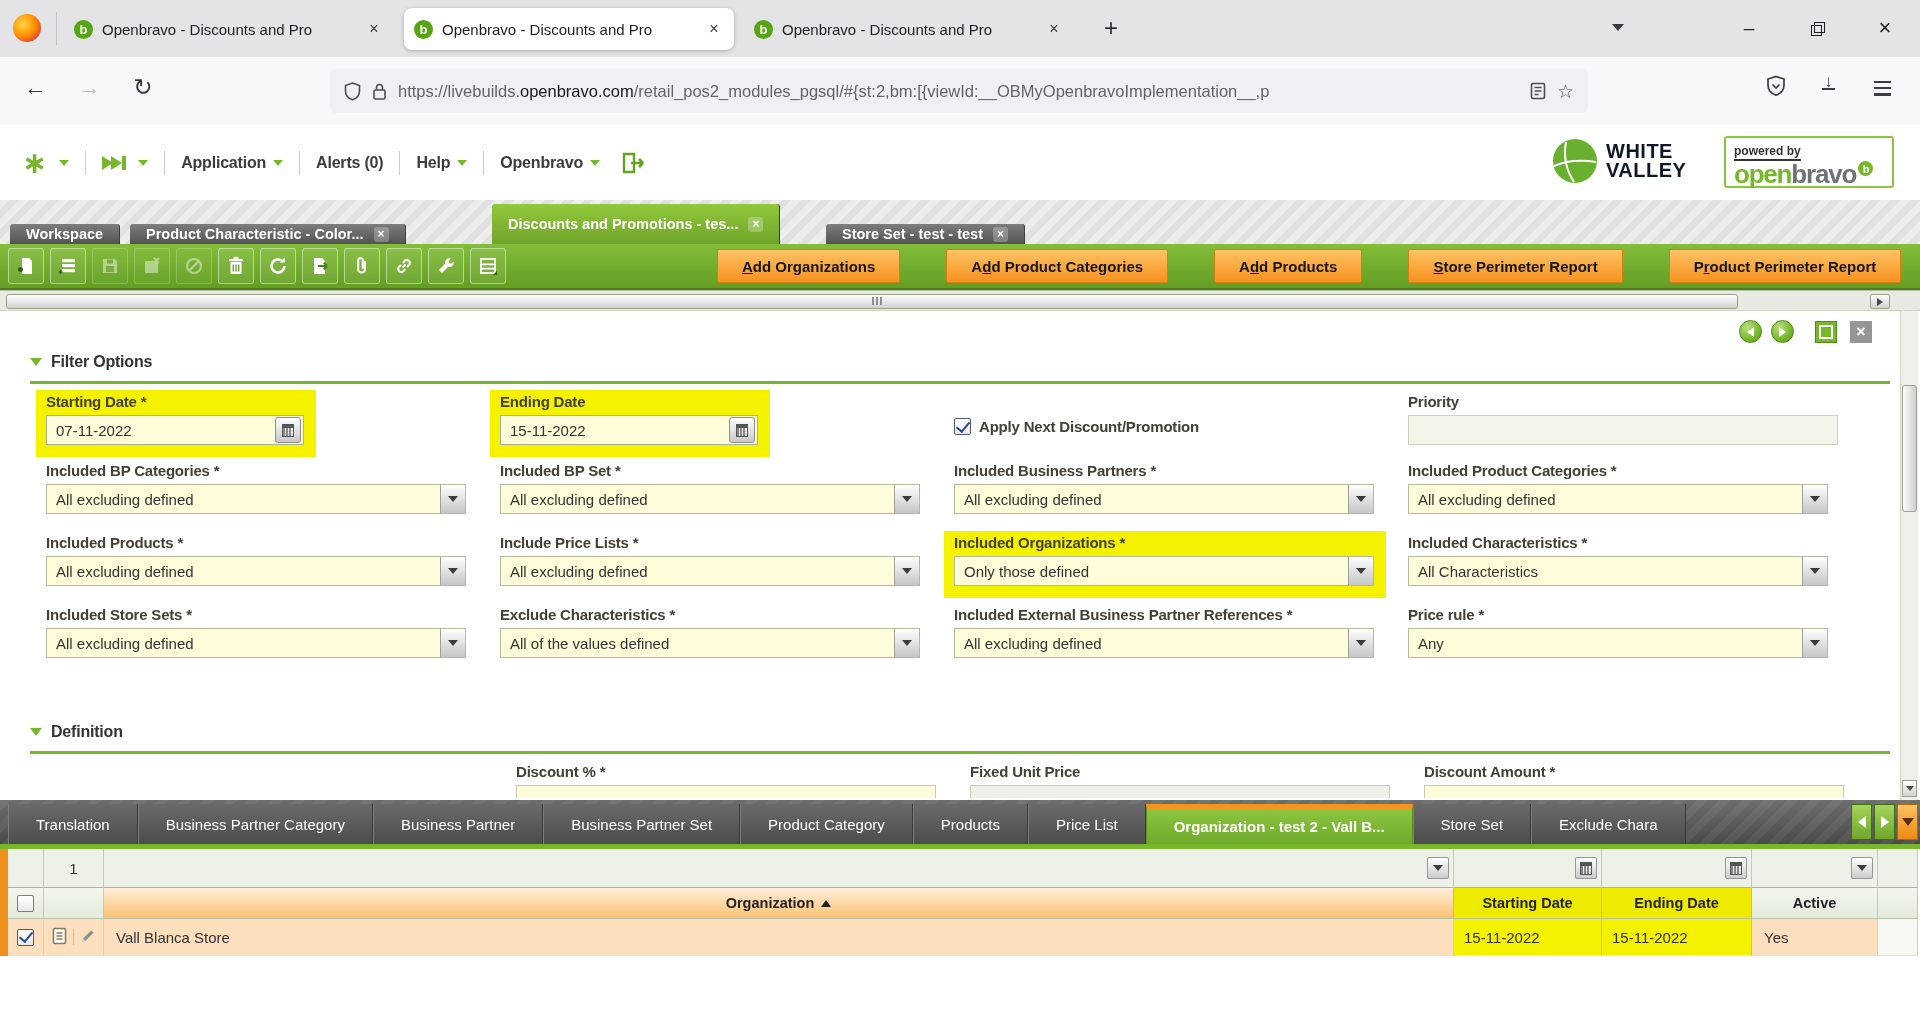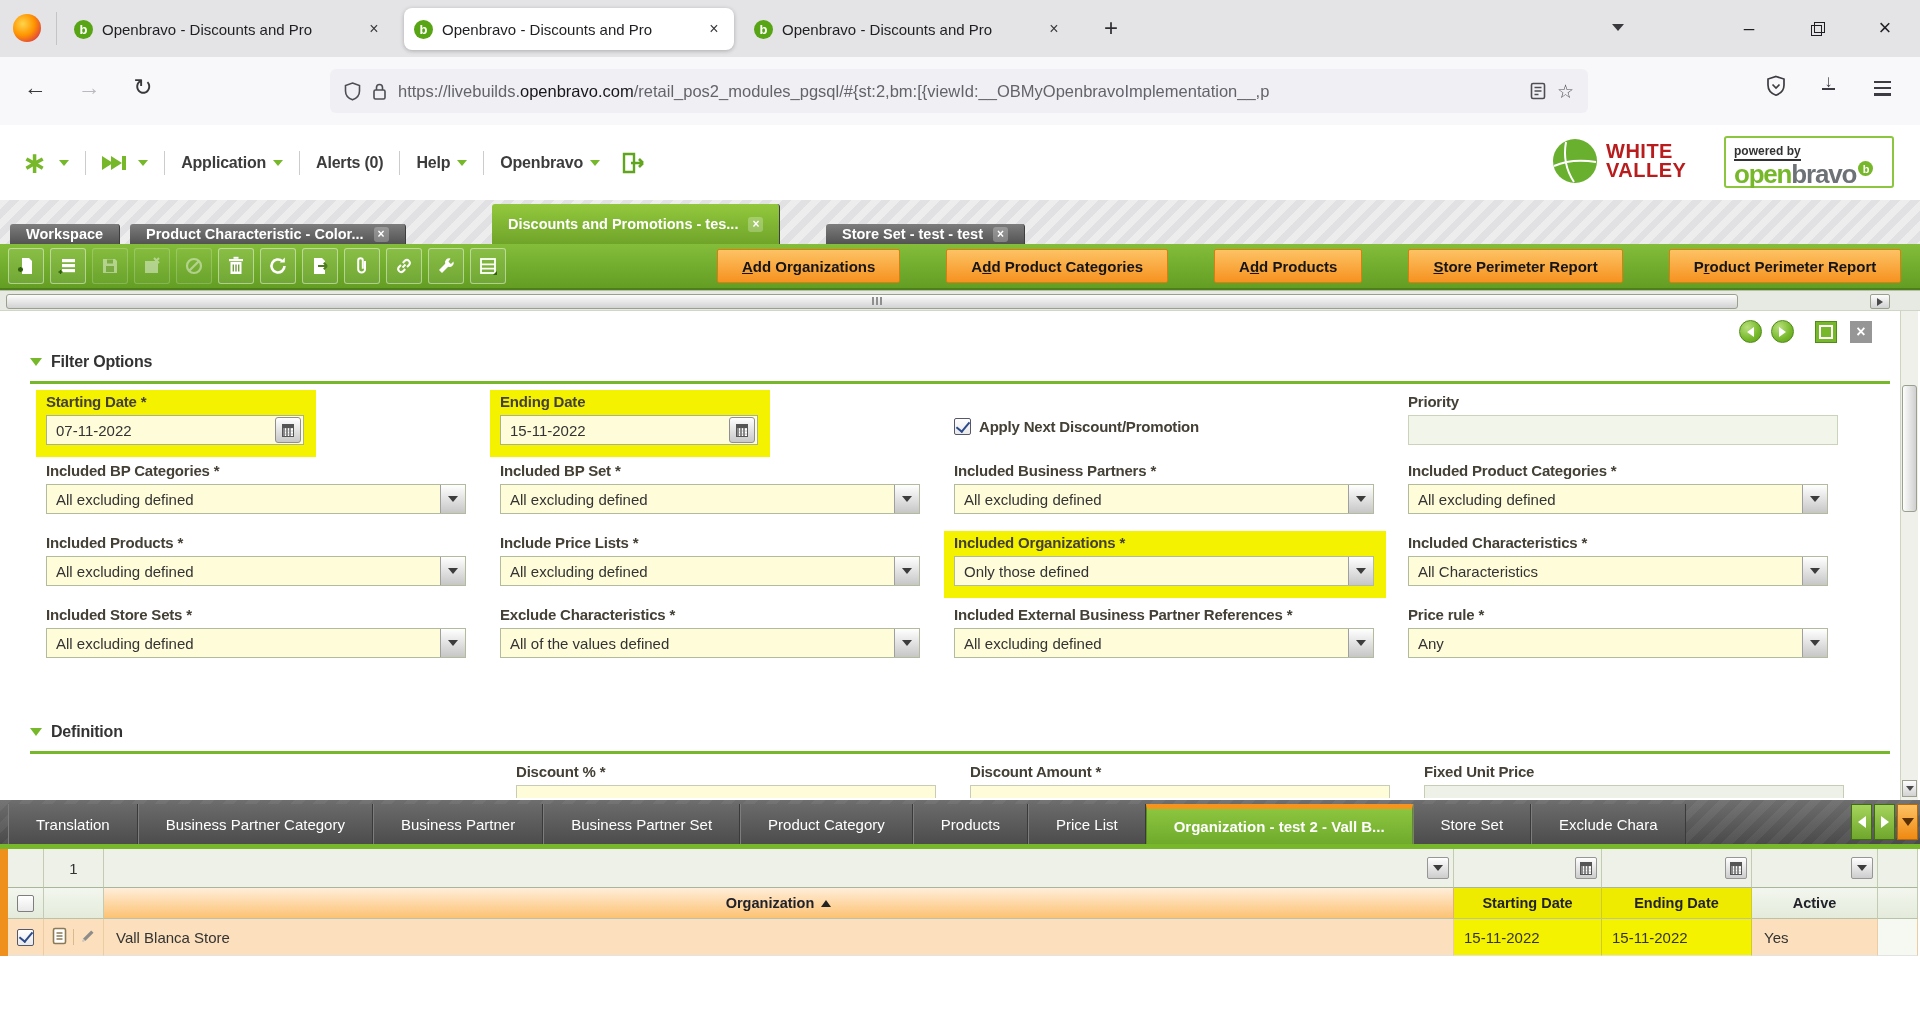--- a/index.html
+++ b/index.html
@@ -46,21 +46,21 @@
   .menubar{position:absolute;left:22px;top:0;height:75px;display:flex;align-items:center;gap:12px}
   .menu-star{font-size:30px;color:#76b82a;font-weight:bold;line-height:20px}
   .gtri{width:0;height:0;border-left:5px solid transparent;border-right:5px solid transparent;border-top:6px solid #76b82a}
   .msep{width:1px;height:24px;background:#ccc;margin:0 4px}
   .skipicon{display:flex;align-items:center}
   .skipicon .t{width:0;height:0;border-top:7px solid transparent;border-bottom:7px solid transparent;border-left:11px solid #76b82a;margin-right:-2px}
   .skipicon .b{width:4px;height:14px;background:#76b82a;margin-left:2px}
   .mitem{display:flex;align-items:center;gap:7px;font-size:16px;font-weight:bold;color:#3c3c3c;letter-spacing:-.2px}
   .logout svg{display:block}
   .wvlogo{position:absolute;left:1552px;top:13px;display:flex;align-items:center;gap:8px}
-  .wvtext{font-weight:bold;font-size:20px;line-height:19px;color:#b91c1c;letter-spacing:.5px}
+  .wvtext{font-weight:bold;font-size:20px;line-height:19px;color:#0f172a;letter-spacing:.5px}
   .pblogo{position:absolute;left:1724px;top:11px;width:170px;height:52px;border:2px solid #8cc63f;border-radius:3px;background:#fff;box-sizing:border-box;padding:3px 8px}
   .pbcap{font-size:12px;font-weight:bold;color:#333;border-bottom:2px solid #333;display:inline-block;padding-bottom:1px}
   .pbbrand{font-size:26px;font-weight:bold;letter-spacing:-1.2px;line-height:26px;display:flex;align-items:flex-start}
   .pbopen{color:#76b82a}.pbbravo{color:#6d7277}
   .pbchip{width:15px;height:15px;border-radius:50%;background:#76b82a;color:#fff;font-size:11px;font-weight:bold;display:flex;align-items:center;justify-content:center;margin-left:2px}
 
   
   .viewtabs{position:absolute;left:0;top:200px;width:1920px;height:44px;
     background:repeating-linear-gradient(135deg,#ededee 0 7px,#e1e1e3 7px 14px)}
   .vtab{position:absolute;bottom:0;height:20px;display:flex;align-items:center;gap:10px;padding:0 16px;
@@ -607,26 +607,26 @@
       <span class="tri-sec"></span>
       <span>Definition</span>
     </div>
     <div class="secline" style="top:440px"></div>
     <div class="frow" style="top:452px;left:516px">
       <div class="fcell">
         <label class="flabel"><span>Discount %</span><span class="mark">*</span></label>
         <span class="definput" style="display:block"></span>
       </div>
       <div class="fcell">
+        <label class="flabel"><span>Fixed Unit Price</span></label>
+        <span class="definput gray" style="display:block"></span>
+      </div>
+      <div class="fcell">
         <label class="flabel"><span>Discount Amount</span><span class="mark">*</span></label>
         <span class="definput" style="display:block"></span>
-      </div>
-      <div class="fcell">
-        <label class="flabel"><span>Fixed Unit Price</span></label>
-        <span class="definput gray" style="display:block"></span>
       </div>
     </div>
 
     <div class="vscroll">
       <div class="vthumb"></div>
       <div class="varrow">
           <span class="tri-d-s"></span>
         </div>
     </div>
   </div>

